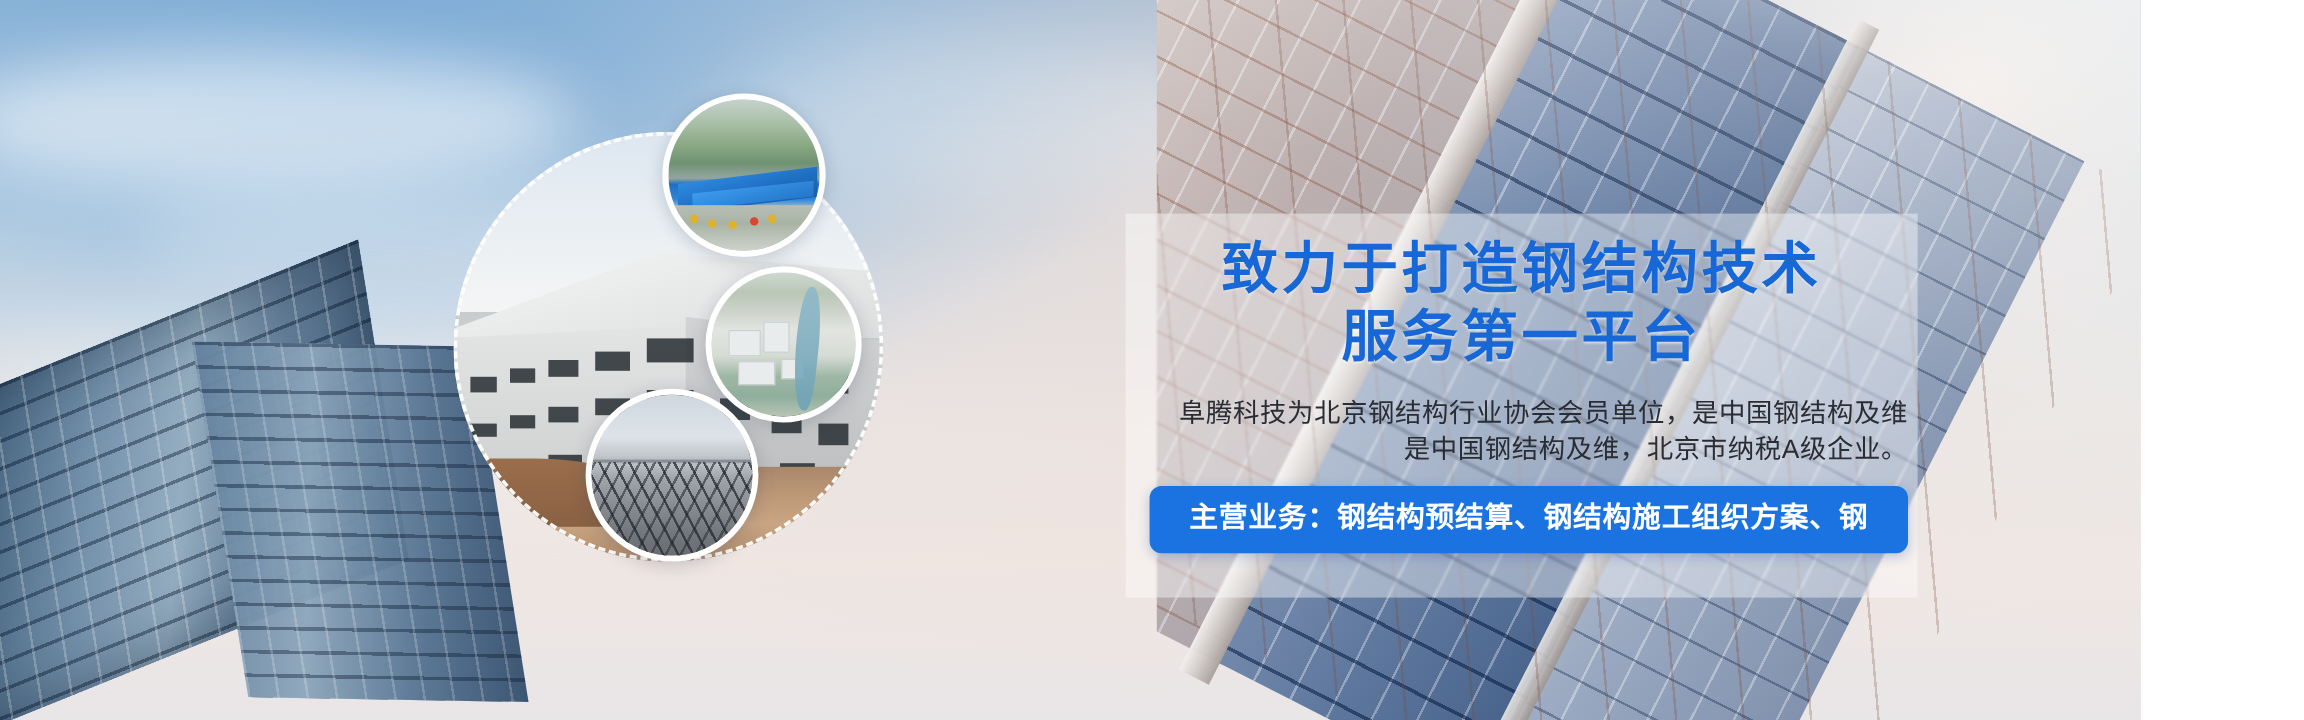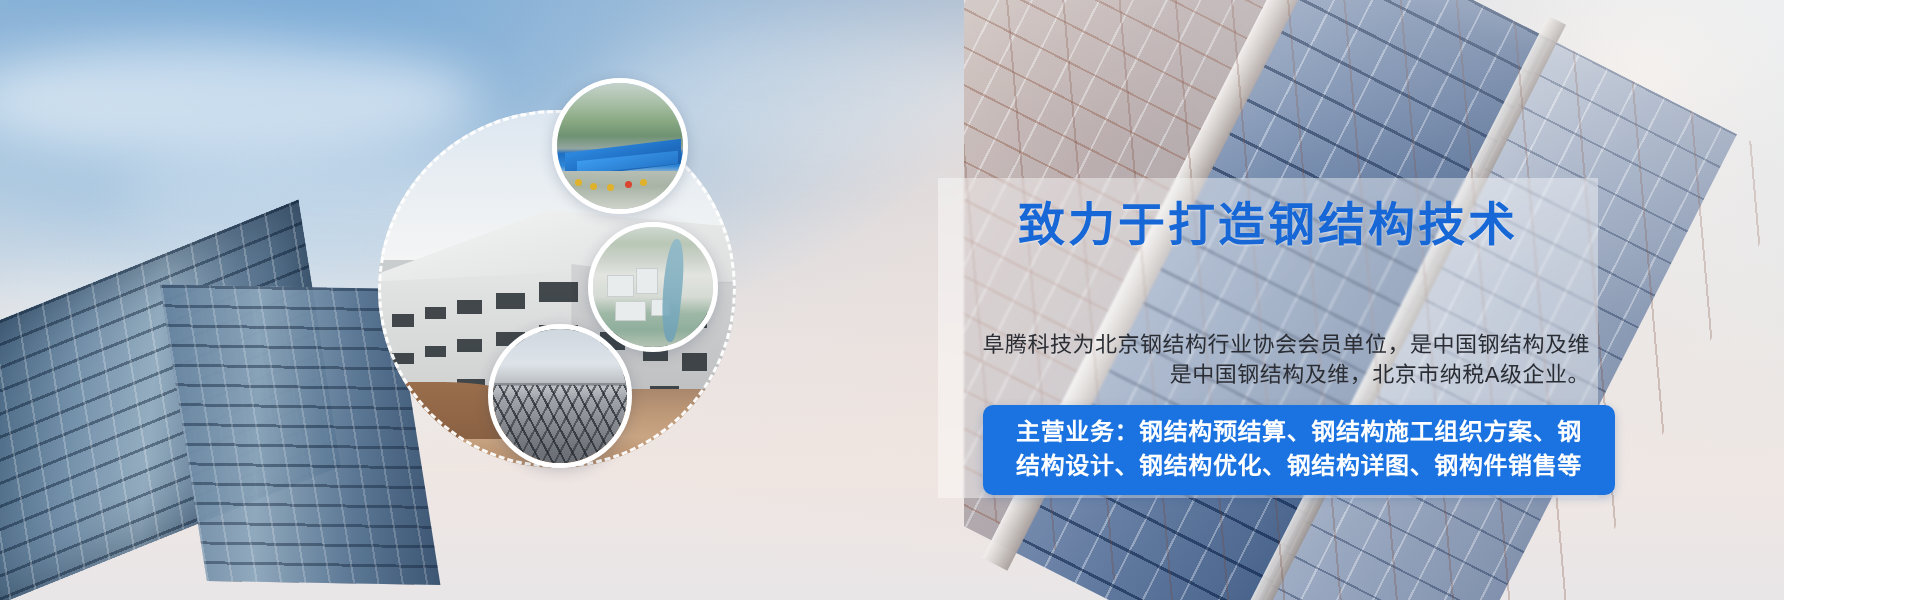--- a/index.html
+++ b/index.html
@@ -150,21 +150,21 @@
   .headline .l2{display:block;}
 
   .subtitle{position:absolute;left:960px;top:330px;width:630px;
     color:#2a2d33;font-size:22px;line-height:30px;letter-spacing:.5px;
     font-family:"Liberation Sans","DejaVu Sans",sans-serif;text-align:right;}
   .subtitle span{display:block;}
 
   .bizbox{position:absolute;left:958px;top:405px;width:632px;
     background:#1a73e0;border-radius:10px;
     padding:10px 16px 12px 16px;
-    box-shadow:0 3px 10px rgba(20,70,150,.25);margin-left:25px;}
+    box-shadow:0 3px 10px rgba(20,70,150,.25);}
   .bizbox span{display:block;color:#ffffff;font-weight:bold;
     font-size:24px;line-height:34px;letter-spacing:.6px;text-align:center;
     font-family:"Liberation Sans","DejaVu Sans",sans-serif;}
 </style>
 </head>
 <body>
 
 <div class="banner">
 
   <div class="sky">
@@ -252,25 +252,25 @@
     <div class="photo">
       <div class="horizon"></div>
       <div class="grid"></div>
     </div>
   </div>
 
   <div class="panel"></div>
 
   <div class="headline">
     <span>致力于打造钢结构技术</span>
+    <span class="l2">服务第一平台</span>
   </div>
 
   <div class="subtitle">
     <span>阜腾科技为北京钢结构行业协会会员单位，是中国钢结构及维</span>
     <span>是中国钢结构及维，北京市纳税A级企业。</span>
   </div>
 
   <div class="bizbox">
     <span>主营业务：钢结构预结算、钢结构施工组织方案、钢</span>
-    <span>结构设计、钢结构优化、钢结构详图、钢构件销售等</span>
   </div>
 
 </div>
 
 </body></html>

